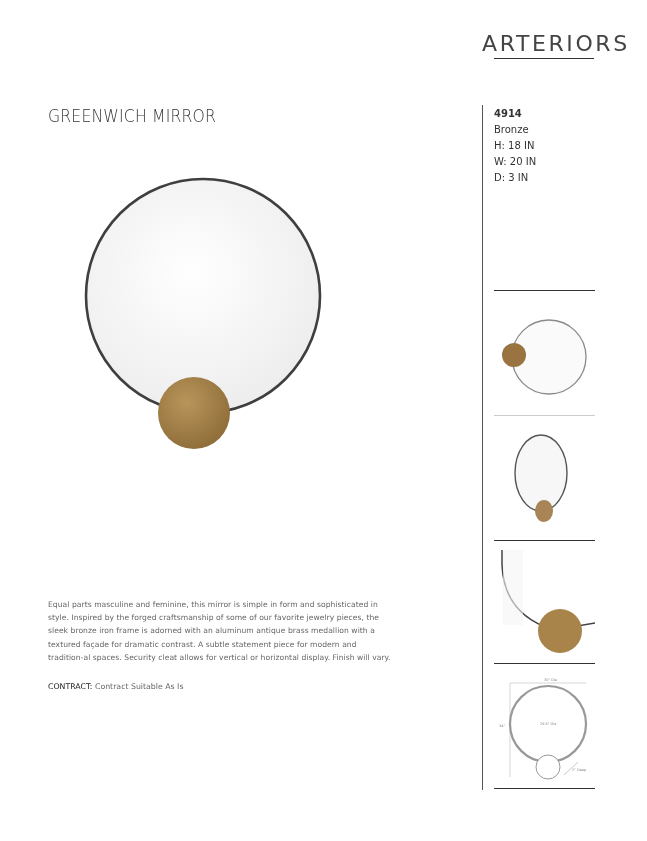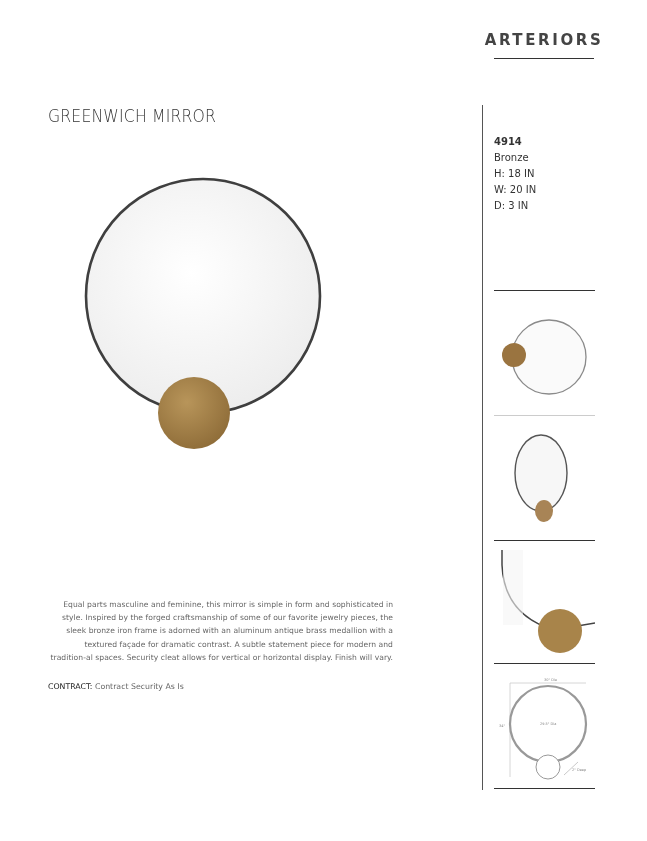--- a/index.html
+++ b/index.html
@@ -1,33 +1,33 @@
 <!DOCTYPE html>
 <html><head>
   <meta charset="utf-8">
   <style>
     * { margin: 0; padding: 0; box-sizing: border-box; }
     html, body { width: 647px; height: 841px; background: #ffffff; overflow: hidden; }
     body { position: relative; font-family: "DejaVu Sans", "Liberation Sans", sans-serif; color: #333; }
 
     .brand { position: absolute; left: 482px; top: 31px; width: 124px; text-align: center;
-      font-family: "DejaVu Sans", sans-serif; font-size: 15px; letter-spacing: 2.6px; color: #444; font-weight: 700; }
+      font-family: "DejaVu Sans", sans-serif; font-size: 22px; letter-spacing: 2.6px; color: #444; font-weight: 400; }
     .brand-rule { position: absolute; left: 494px; top: 58px; width: 100px; height: 1px; background: #333; }
 
     .title { position: absolute; left: 48px; top: 106px; font-family: "DejaVu Sans", sans-serif;
       font-size: 17px; font-weight: 300; color: #333; letter-spacing: 0.2px; transform: scaleX(0.92); transform-origin: left; }
 
     .vrule { position: absolute; left: 482px; top: 105px; width: 1px; height: 685px; background: #555; }
 
-    .specs { position: absolute; left: 494px; top: 106px; font-size: 10px; line-height: 16px; color: #333; margin-top: 28px; }
+    .specs { position: absolute; left: 494px; top: 106px; font-size: 10px; line-height: 16px; color: #333; }
     .specs .sku { font-weight: bold; font-size: 10px; }
 
     .main-img { position: absolute; left: 72px; top: 168px; width: 270px; height: 310px; }
 
-    .desc { position: absolute; left: 48px; top: 598px; width: 345px; font-size: 7.6px; line-height: 13.2px; color: #666; letter-spacing: 0.05px; text-align: right; }
+    .desc { position: absolute; left: 48px; top: 598px; width: 345px; font-size: 7.6px; line-height: 13.2px; color: #666; letter-spacing: 0.05px; }
     .contract { position: absolute; left: 48px; top: 682px; font-size: 7.8px; color: #666; }
     .contract b { color: #222; font-weight: normal; text-align: right; }
 
     .thumb-rule { position: absolute; left: 494px; width: 101px; height: 1px; }
     .rule-dark { background: #333; }
     .rule-light { background: #ccc; }
     .thumb { position: absolute; left: 494px; width: 101px; height: 120px; }
   </style>
 </head>
 <body>
@@ -58,21 +58,21 @@
       <stop offset="100%" stop-color="#8e6c38"></stop>
     </radialGradient>
   </defs>
   <circle cx="131" cy="128" r="117" fill="url(#glass)" stroke="#3f3f3f" stroke-width="2.6"></circle>
   <circle cx="122" cy="245" r="36" fill="url(#brass)"></circle>
 </svg>
 
 <p class="desc">Equal parts masculine and feminine, this mirror is simple in form and sophisticated in style. Inspired by the forged craftsmanship of some of our favorite jewelry pieces, the sleek bronze iron frame is adorned with an aluminum antique brass medallion with a textured façade for dramatic contrast. A subtle statement piece for modern and tradition-al spaces. Security cleat allows for vertical or horizontal display. Finish will vary.</p>
 <div class="contract">
   <b>CONTRACT:</b>
-  <span>Contract Security As Is</span>
+  <span>Contract Suitable As Is</span>
 </div>
 
 <div class="thumb-rule rule-dark" style="top:290px"></div>
 <svg class="thumb" style="top:295px" viewBox="0 0 101 120">
   <circle cx="55" cy="62" r="37" fill="#fafafa" stroke="#8a8a8a" stroke-width="1.3"></circle>
   <circle cx="20" cy="60" r="12" fill="#9a7440"></circle>
 </svg>
 <div class="thumb-rule rule-light" style="top:415px"></div>
 <svg class="thumb" style="top:418px" viewBox="0 0 101 120">
   <ellipse cx="47" cy="55" rx="26" ry="38" fill="#f7f7f7" stroke="#555" stroke-width="1.4"></ellipse>

